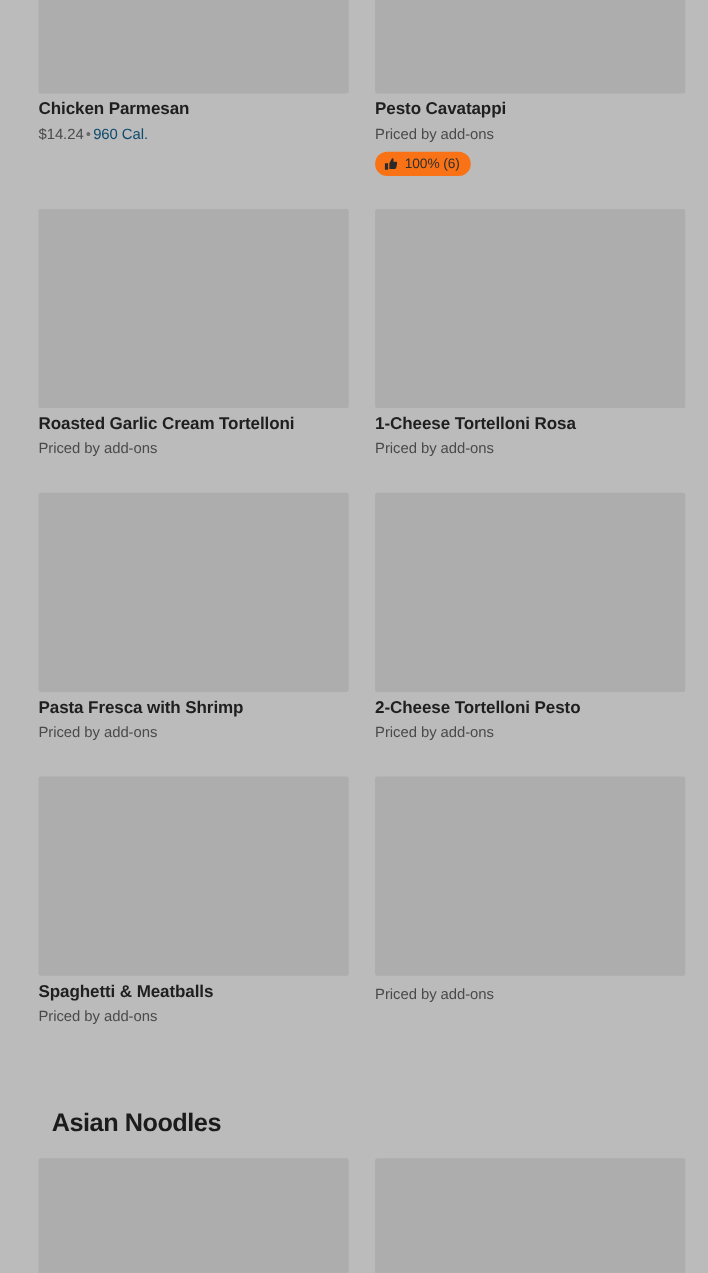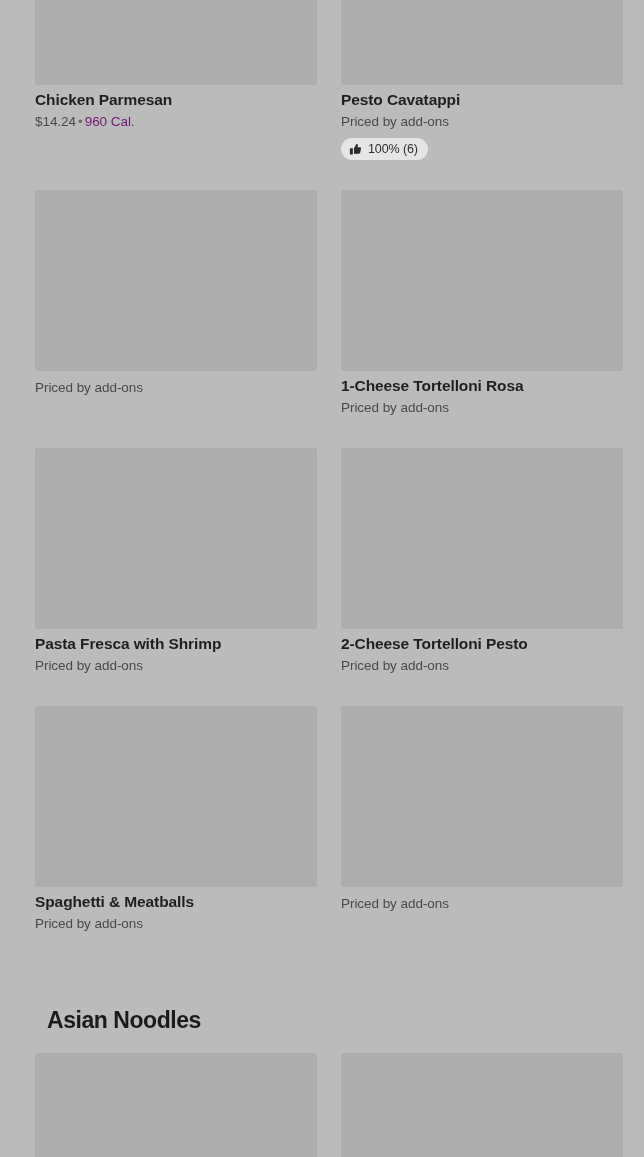--- a/index.html
+++ b/index.html
@@ -54,29 +54,29 @@
     margin: 2px 0 0 0;
     letter-spacing: -0.05px;
   }
 
   .dish-meta .dot {
     color: #6a6a6a;
     padding: 0 2px;
   }
 
   .dish-meta .cal {
-    color: #701a75;
+    color: #0c4a6e;
   }
 
   
   .rating-badge {
     display: inline-flex;
     align-items: center;
     gap: 6px;
-    background: #e5e5e5;
+    background: #f97316;
     border-radius: 13px;
     padding: 4px 10px 4px 8px;
     margin-top: 7px;
   }
 
   .thumb-icon {
     display: inline-block;
     width: 13px;
     height: 13px;
     line-height: 13px;
@@ -146,20 +146,21 @@
       </div>
     </div>
 
   </div>
 
   <div class="row" style="top:190px;">
 
     <div class="dish-card">
       <div class="dish-photo" style="height:181px;"></div>
       <div class="dish-info">
+        <p class="dish-name">Roasted Garlic Cream Tortelloni</p>
         <p class="dish-meta">Priced by add-ons</p>
       </div>
     </div>
 
     <div class="dish-card">
       <div class="dish-photo" style="height:181px;"></div>
       <div class="dish-info">
         <p class="dish-name">1-Cheese Tortelloni Rosa</p>
         <p class="dish-meta">Priced by add-ons</p>
       </div>

